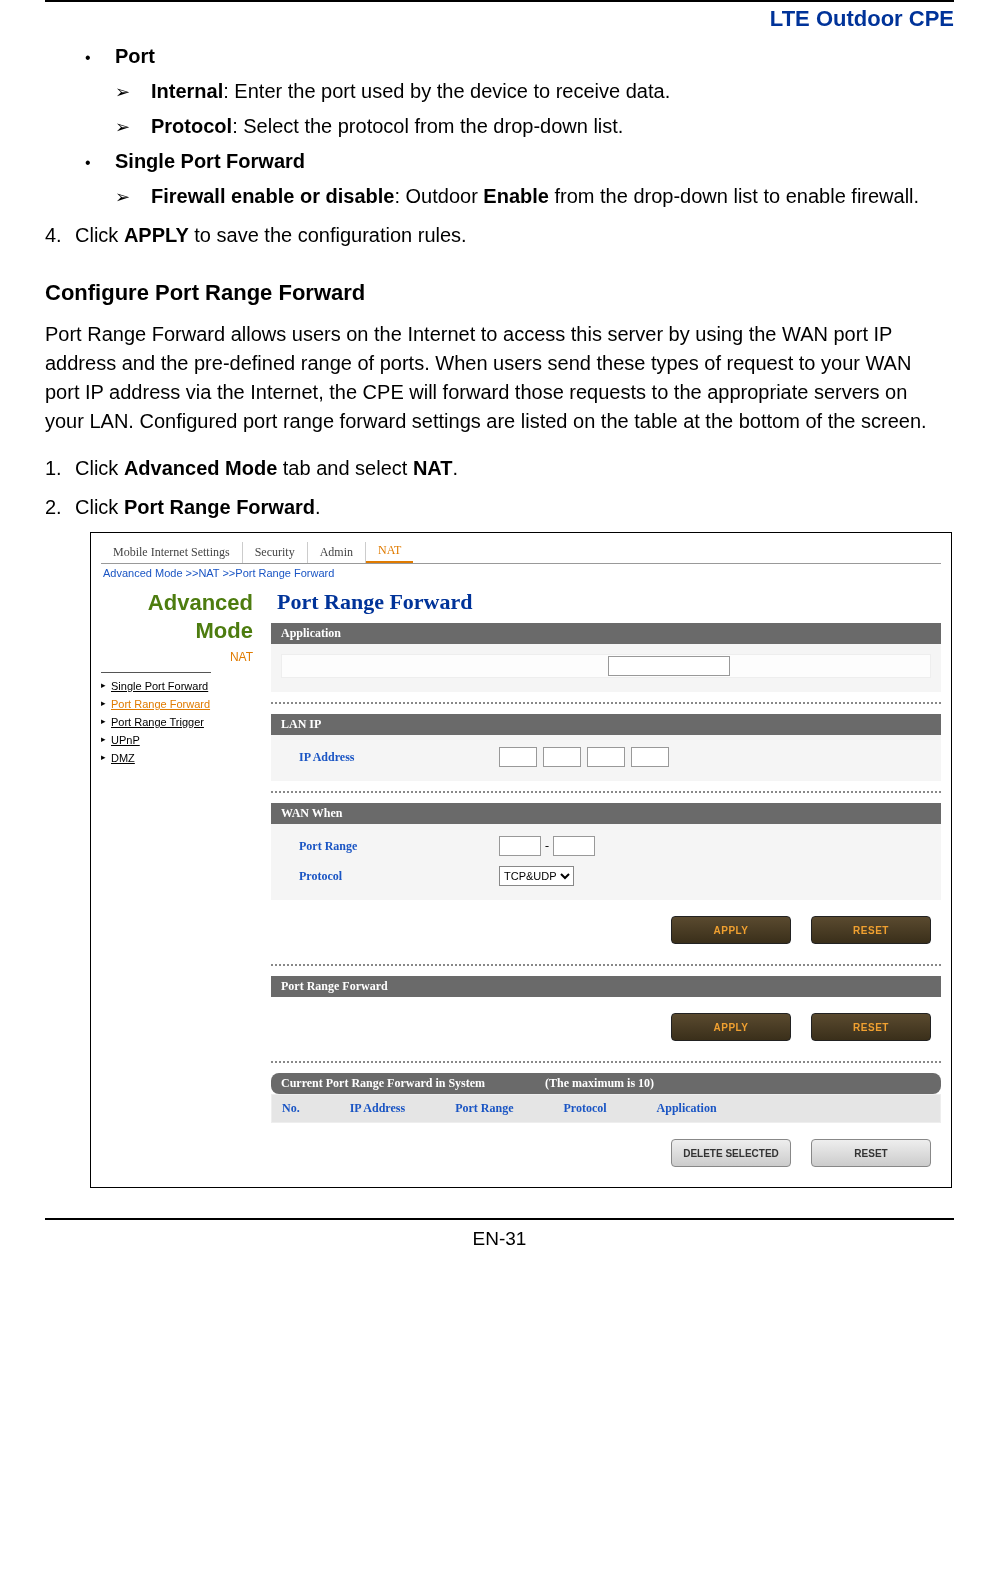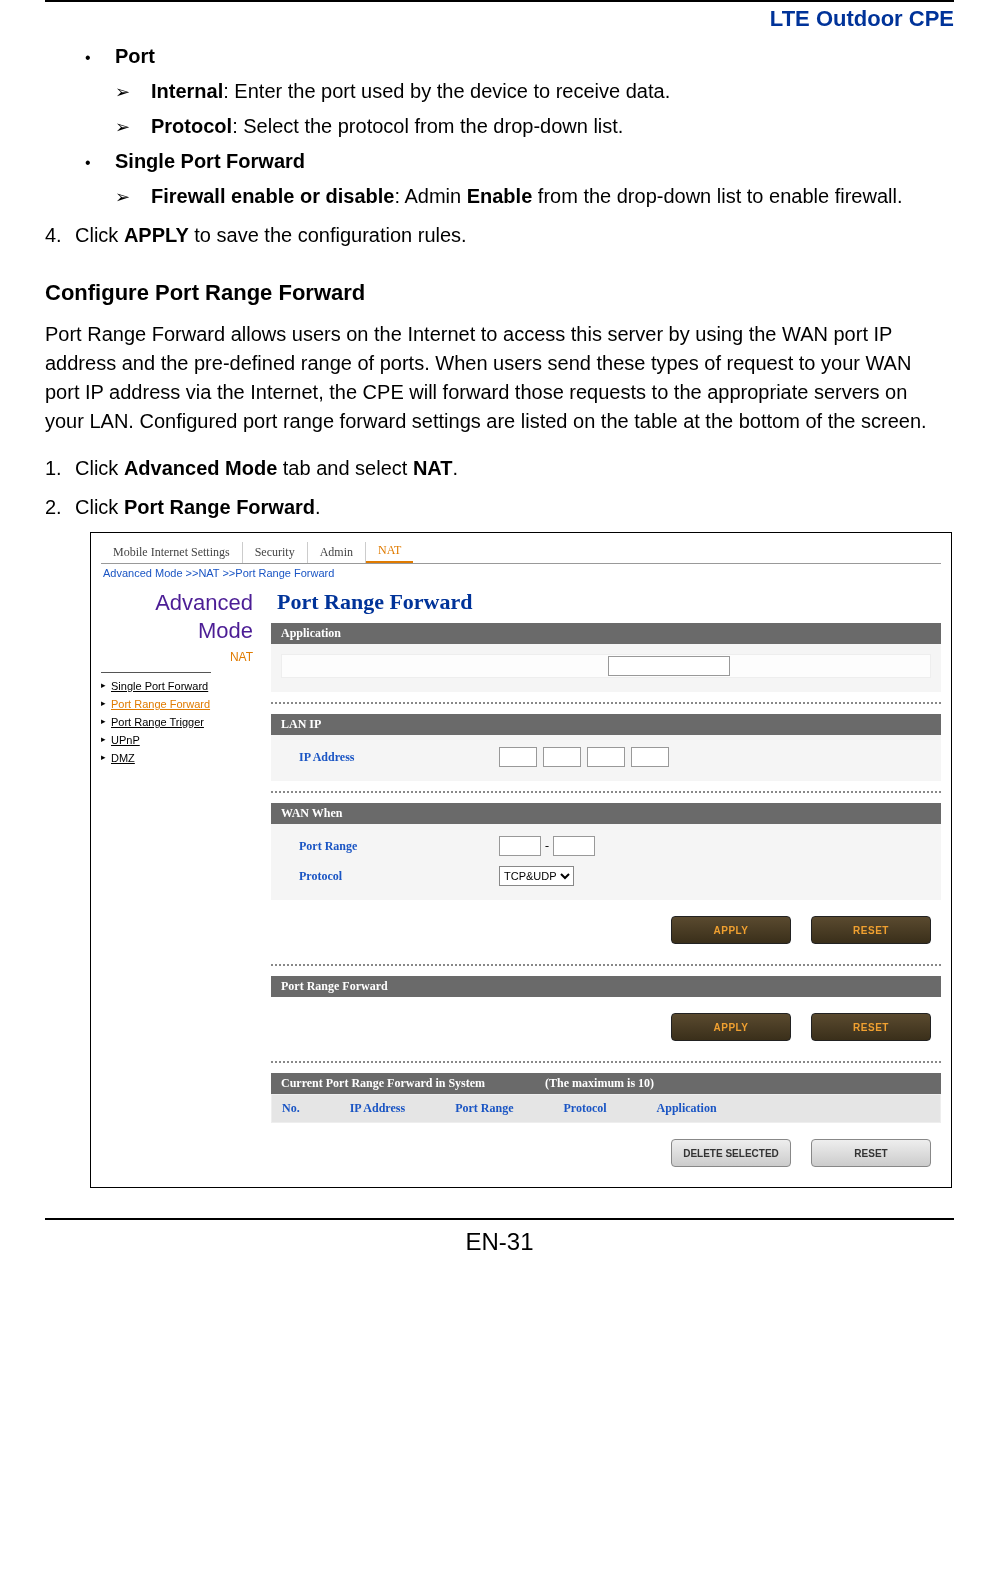--- a/index.html
+++ b/index.html
@@ -103,23 +103,23 @@
     font-family: Verdana, sans-serif;
     padding: 3px 0 10px 2px;
   }
   .shot-columns { display: flex; }
   .sidebar {
     width: 160px;
     flex-shrink: 0;
     padding-right: 10px;
   }
   .adv-title {
-    color: #4c1d95;
+    color: #4d7c0f;
     font-family: Arial, sans-serif;
-    font-weight: normal;
+    font-weight: bold;
     font-size: 22px;
     text-align: right;
     line-height: 1.25;
     padding-right: 8px;
     padding-bottom: 6px;
   }
   .nat-label {
     color: #e07b00;
     font-size: 12px;
     text-align: right;
@@ -244,38 +244,39 @@
   }
 
   .table-head-row {
     display: flex;
     background: #6a6a6a;
     color: #fff;
     font-size: 12px;
     font-weight: bold;
     padding: 3px 10px;
     gap: 60px;
+    border-radius: 8px;
   }
   .col-row {
     display: flex;
     color: #1a55c4;
     font-weight: bold;
     font-size: 12px;
     padding: 6px 10px;
     background: #e5e5e5;
     border: 1px solid #eee;
   }
   .col-row span { margin-right: 50px; }
 
   .footer-bar {
     border-top: 2px solid #000;
     margin-top: 30px;
     padding-top: 8px;
     text-align: center;
-    font-size: 24px;
+    font-size: 19px;
   }
 </style>
 </head>
 <body>
 
 <div class="page">
   <div class="header-bar"></div>
   <div class="doc-title">LTE Outdoor CPE</div>
 
   <div class="bullet-block">
@@ -302,21 +303,21 @@
   <div class="bullet-block">
     <div class="bullet-row">
       <span class="dot-mark"></span>
       <span class="bold">Single Port Forward</span>
     </div>
   </div>
   <div class="sub-block">
     <div class="sub-row">
       <span class="arrow-mark"></span>
       <span>
-        <span class="bold">Firewall enable or disable</span><span>: Admin </span><span class="bold">Enable</span><span> from the drop-down list to enable firewall.</span>
+        <span class="bold">Firewall enable or disable</span><span>: Outdoor </span><span class="bold">Enable</span><span> from the drop-down list to enable firewall.</span>
       </span>
     </div>
   </div>
 
   <div class="step-row">
     <span class="step-num">4.</span>
     <span>
       <span>Click </span><span class="bold">APPLY</span><span> to save the configuration rules.</span>
     </span>
   </div>

